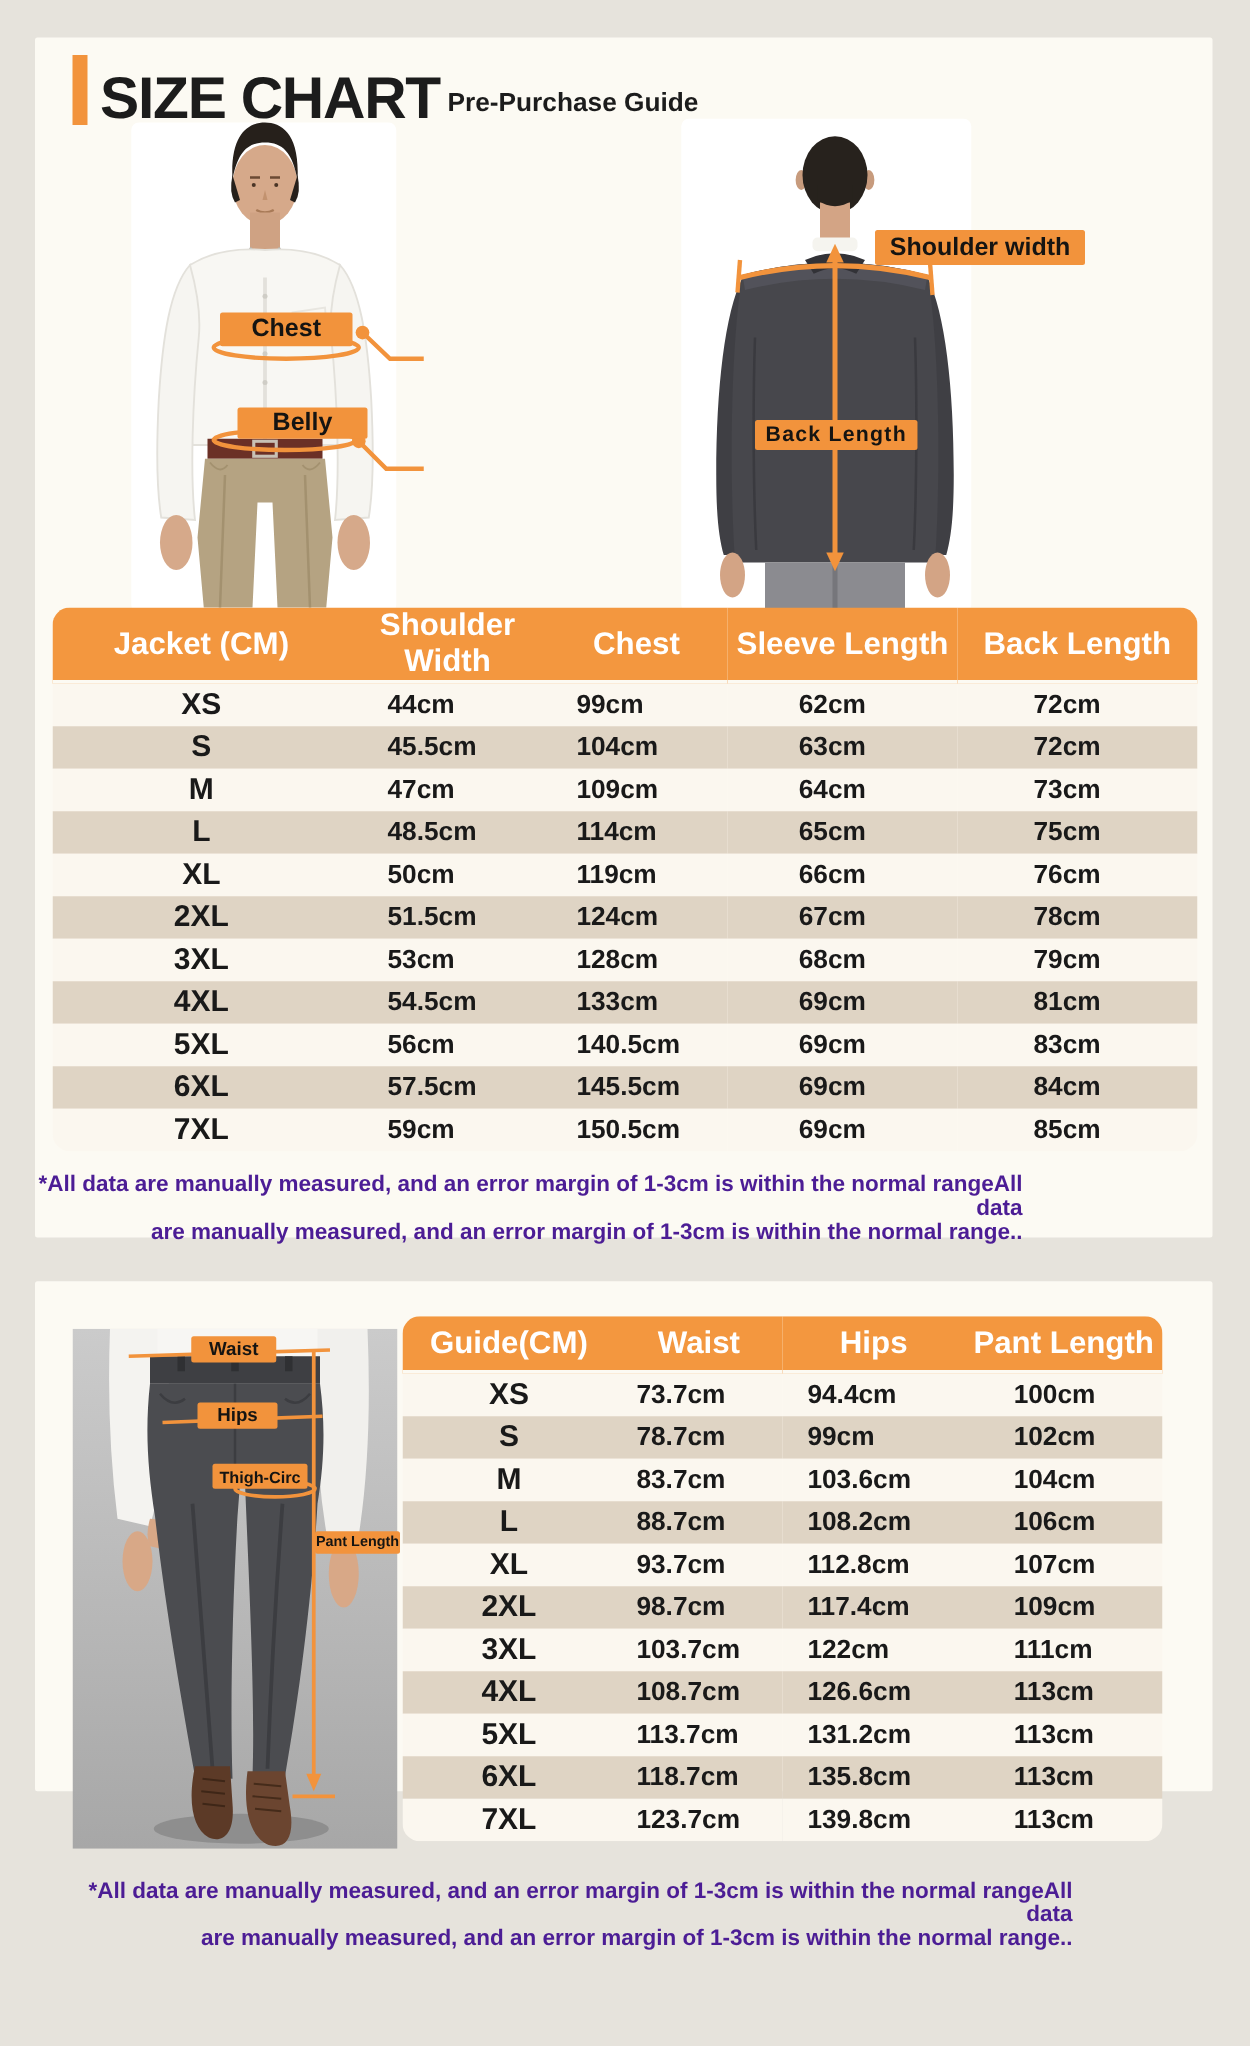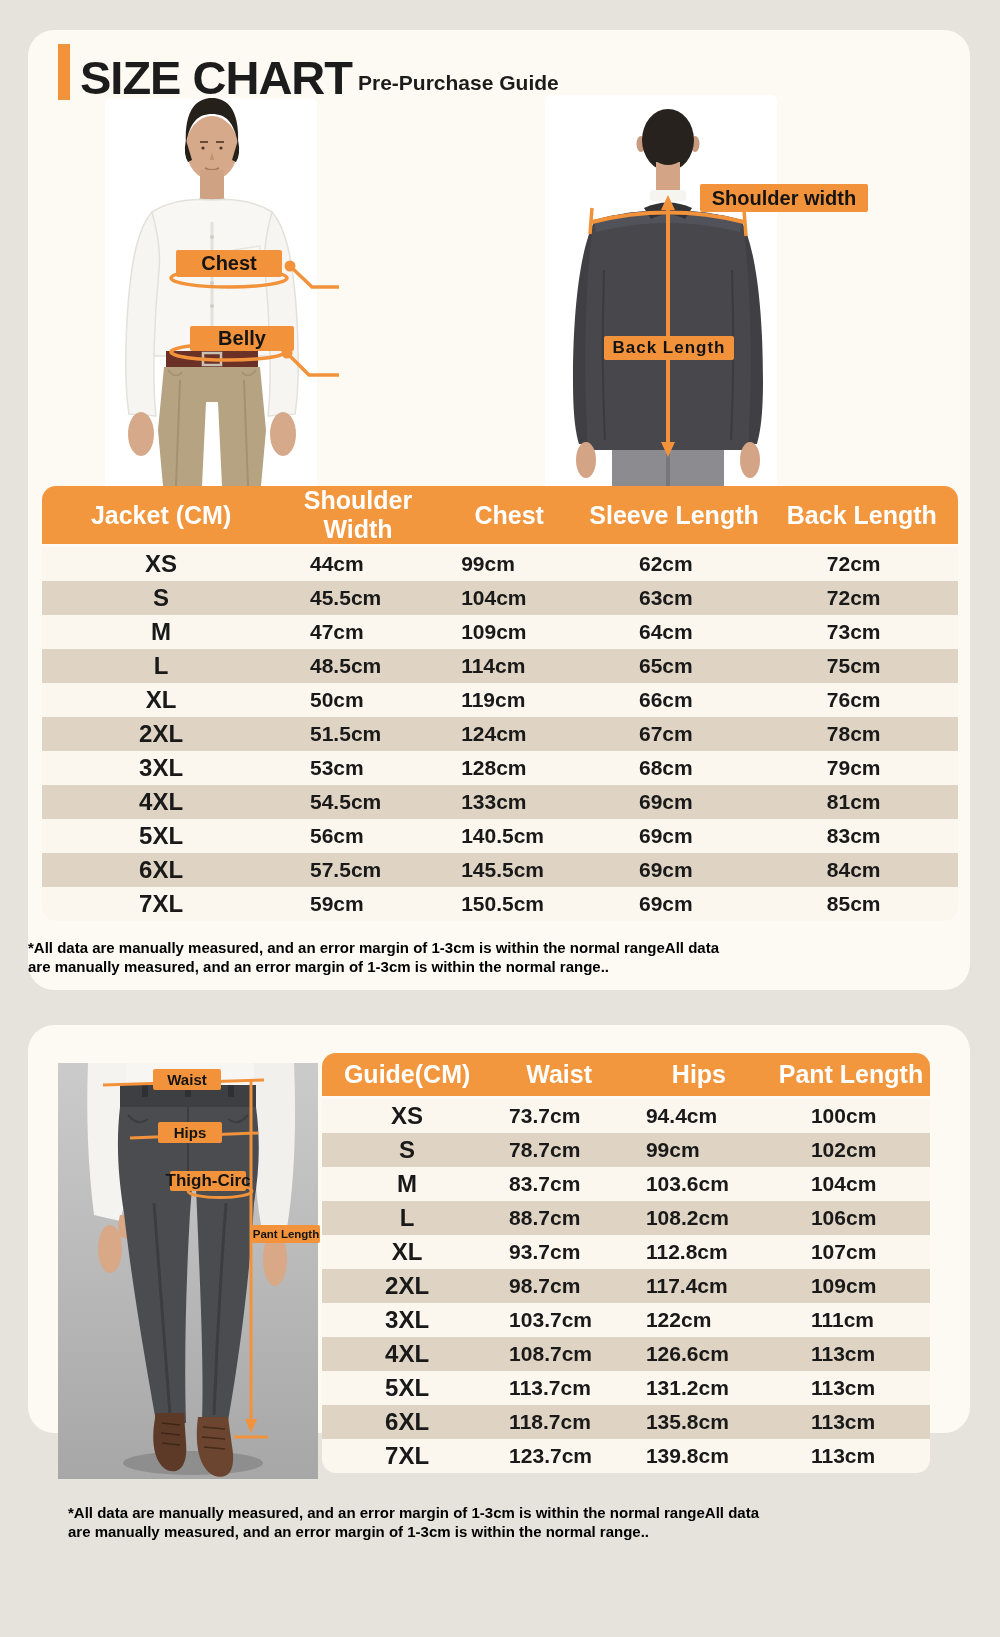--- a/index.html
+++ b/index.html
@@ -8,21 +8,21 @@
     --card:#FCFAF3; --page:#E6E3DC; --ink:#1C1C1C;
   }
   *{margin:0;padding:0;box-sizing:border-box;}
   html,body{width:1000px;}
   body{
     width:1000px;height:1637px;position:relative;
     background:var(--page);
     font-family:"Liberation Sans","DejaVu Sans",sans-serif;
     color:var(--ink);overflow:hidden;
   }
-  .card{position:absolute;left:28px;width:942px;background:var(--card);border-radius:26px;}
+  .card{position:absolute;left:28px;width:942px;background:var(--card);border-radius:2px;}
   #card-jacket{top:30px;height:960px;}
   #card-pants{top:1025px;height:408px;}
 
   
   .title-row{position:absolute;left:30px;top:14px;display:flex;align-items:flex-end;}
   .title-bar{width:12px;height:56px;background:var(--accent);margin-right:10px;margin-bottom:4px;}
   .title-text{font-size:47px;font-weight:900;letter-spacing:-1px;line-height:1.1;}
   .subtitle-text{font-size:21px;font-weight:700;margin-left:6px;margin-bottom:9px;}
 
   
@@ -53,22 +53,22 @@
   .val.c0{text-align:center;font-size:24px;}
   #jacket-table-wrap .val.c1{min-width:96px;}
   #jacket-table-wrap .val.c2{min-width:96px;}
   #jacket-table-wrap .val.c3{min-width:70px;}
   #jacket-table-wrap .val.c4{min-width:70px;}
   #pants-table-wrap .val.c1{min-width:100px;}
   #pants-table-wrap .val.c2{min-width:106px;}
   #pants-table-wrap .val.c3{min-width:80px;}
 
   .disclaimer{
-    position:absolute;font-size:15px;font-weight:700;line-height:19px;
-    text-align:left;white-space:pre-line;color:#000000;
+    position:absolute;font-size:18px;font-weight:700;line-height:19px;
+    text-align:right;white-space:pre-line;color:#4c1d95;
   }
   #jacket-disclaimer{left:0;top:908px;width:790px;}
   #pants-disclaimer{left:40px;top:478px;width:790px;}
 
   
   #pants-photo{position:absolute;left:30px;top:38px;width:260px;height:416px;}
 </style>
 </head>
 <body>
 
@@ -312,21 +312,21 @@
       <line x1="72" y1="75" x2="200" y2="70"></line>
       <ellipse cx="162" cy="128" rx="32" ry="6.5"></ellipse>
       <line x1="193" y1="17" x2="193" y2="360"></line>
       <polygon points="187,356 199,356 193,370" fill="#F2933C" stroke="none"></polygon>
       <line x1="176" y1="374" x2="210" y2="374"></line>
     </g>
   </svg>
 
   <div class="chip" style="left:125px;top:44px;width:68px;height:21px;font-size:15px;">Waist</div>
   <div class="chip" style="left:130px;top:97px;width:64px;height:21px;font-size:15px;">Hips</div>
-  <div class="chip" style="left:142px;top:146px;width:76px;height:20px;font-size:17px;">Thigh-Circ</div>
+  <div class="chip" style="left:142px;top:146px;width:76px;height:20px;font-size:13px;">Thigh-Circ</div>
   <div class="chip" style="left:224px;top:200px;width:68px;height:18px;font-size:11.5px;">Pant Length</div>
 
   <div class="size-table-wrap" id="pants-table-wrap">
     <table class="size-table">
       <colgroup>
           <col style="width:28%">
           <col style="width:22%">
           <col style="width:24%">
           <col style="width:26%">
         </colgroup>

